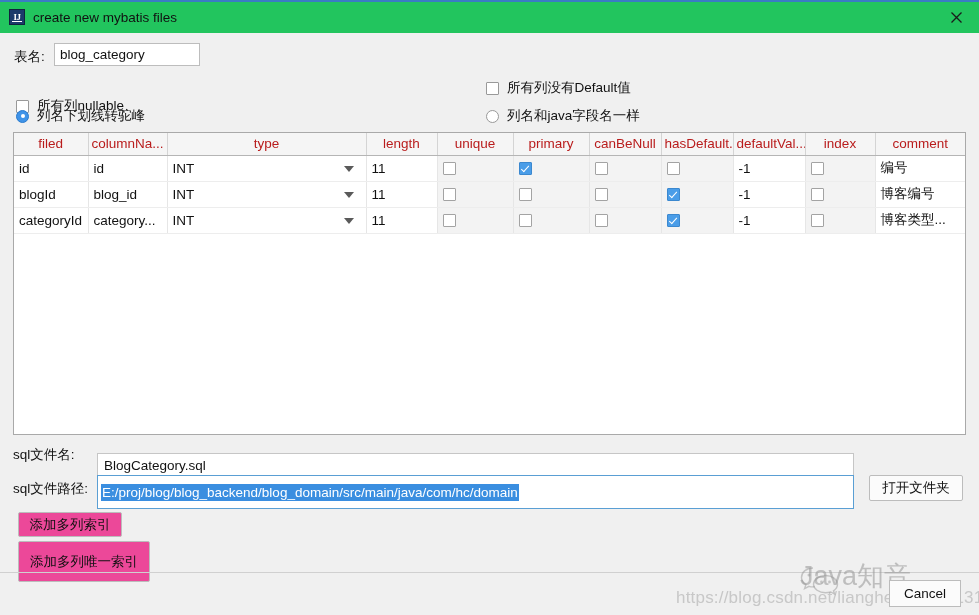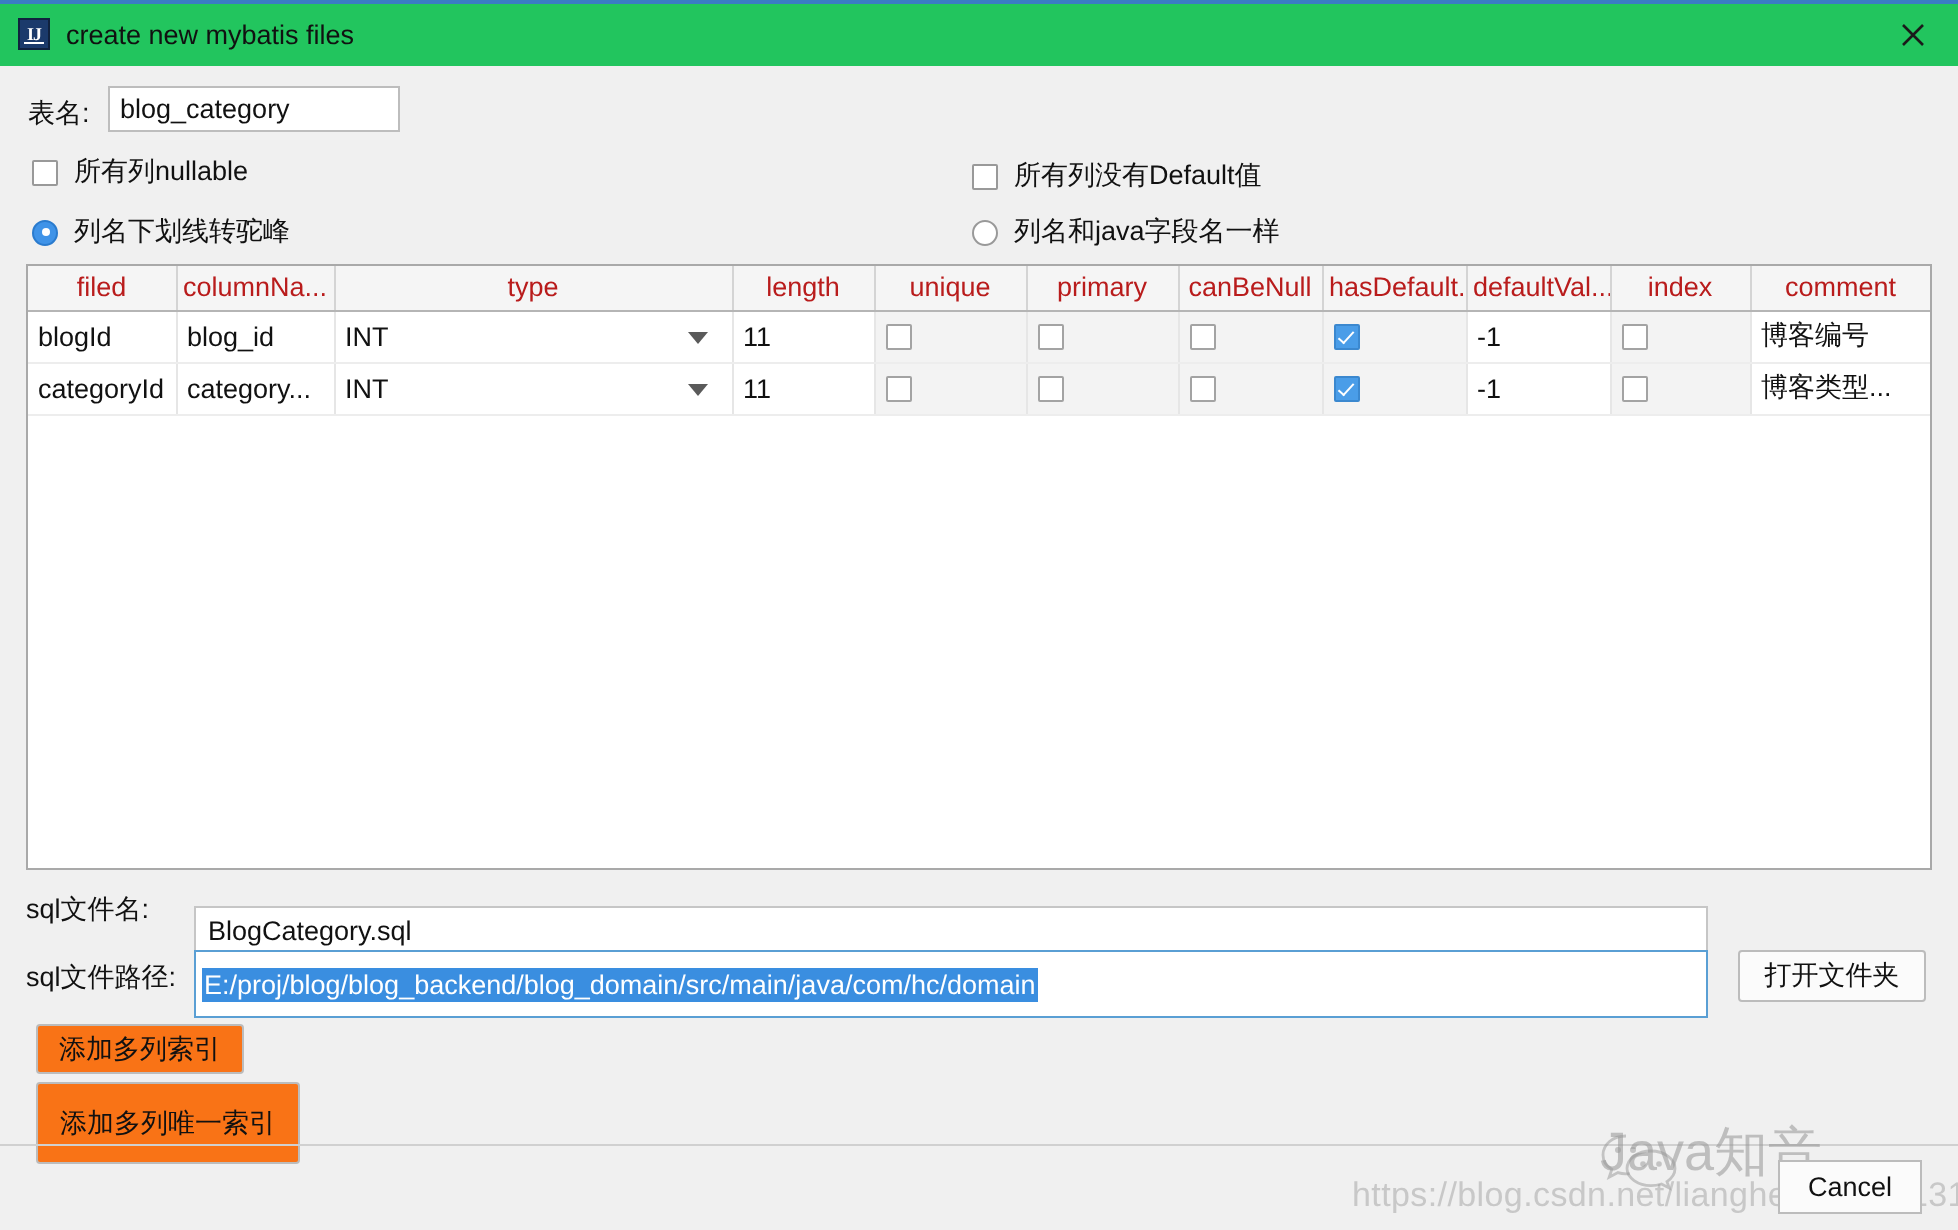--- a/index.html
+++ b/index.html
@@ -97,21 +97,21 @@
     background: #3f93e8; border-color: #2a7bce;
   }
   .rad-box.on::after {
     content: "";
     position: absolute; left: 3.5px; top: 3.5px;
     width: 4px; height: 4px; border-radius: 50%;
     background: #ffffff;
   }
   .rad-label { margin-left: 8px; font-size: 13.5px; color: #111111; white-space: nowrap; }
 
-  #opt-nullable  { left: 16px;  top: 75px; justify-content: center; }
+  #opt-nullable  { left: 16px;  top: 95px; justify-content: center; }
   #opt-camel     { left: 16px;  top: 105px; }
   #opt-nodefault { left: 486px; top: 77px; }
   #opt-samename  { left: 486px; top: 105px; }
 
   
   .table-wrap {
     position: absolute; left: 13px; top: 130px;
     width: 953px; height: 303px;
     border: 1px solid #a9a9a9;
     background: #ffffff;
@@ -225,21 +225,21 @@
     border-radius: 2px;
     font-size: 13.5px; color: #111111;
     display: flex; align-items: center; justify-content: center;
     cursor: pointer;
     box-sizing: border-box;
   }
 
   .idx-btn {
     position: absolute;
     border: 1px solid #bcbcbc;
-    background: #f97316;
+    background: #ec4899;
     border-radius: 2px;
     font-size: 13.5px; color: #111111;
     display: flex; align-items: center; justify-content: center;
     cursor: pointer;
     box-sizing: border-box;
     font-family: Liberation Serif, serif;
   }
   #btn-multi-index  { left: 18px; top: 510px; width: 104px; height: 25px; }
   #btn-multi-unique { left: 18px; top: 539px; width: 132px; height: 41px; }
 
@@ -362,20 +362,33 @@
             <th>primary</th>
             <th>canBeNull</th>
             <th>hasDefault...</th>
             <th>defaultVal...</th>
             <th>index</th>
             <th>comment</th>
           </tr>
         </thead>
       <tbody id="grid-body">
           <tr>
+            <td>id</td>
+            <td>id</td>
+            <td class="type-cell"><span>INT</span><span class="type-arrow"></span></td>
+            <td>11</td>
+            <td class="cell-check"><span class="cbx"></span></td>
+            <td class="cell-check"><span class="cbx on"></span></td>
+            <td class="cell-check"><span class="cbx"></span></td>
+            <td class="cell-check"><span class="cbx"></span></td>
+            <td>-1</td>
+            <td class="cell-check"><span class="cbx"></span></td>
+            <td>编号</td>
+          </tr>
+          <tr>
             <td>blogId</td>
             <td>blog_id</td>
             <td class="type-cell"><span>INT</span><span class="type-arrow"></span></td>
             <td>11</td>
             <td class="cell-check"><span class="cbx"></span></td>
             <td class="cell-check"><span class="cbx"></span></td>
             <td class="cell-check"><span class="cbx"></span></td>
             <td class="cell-check"><span class="cbx on"></span></td>
             <td>-1</td>
             <td class="cell-check"><span class="cbx"></span></td>

